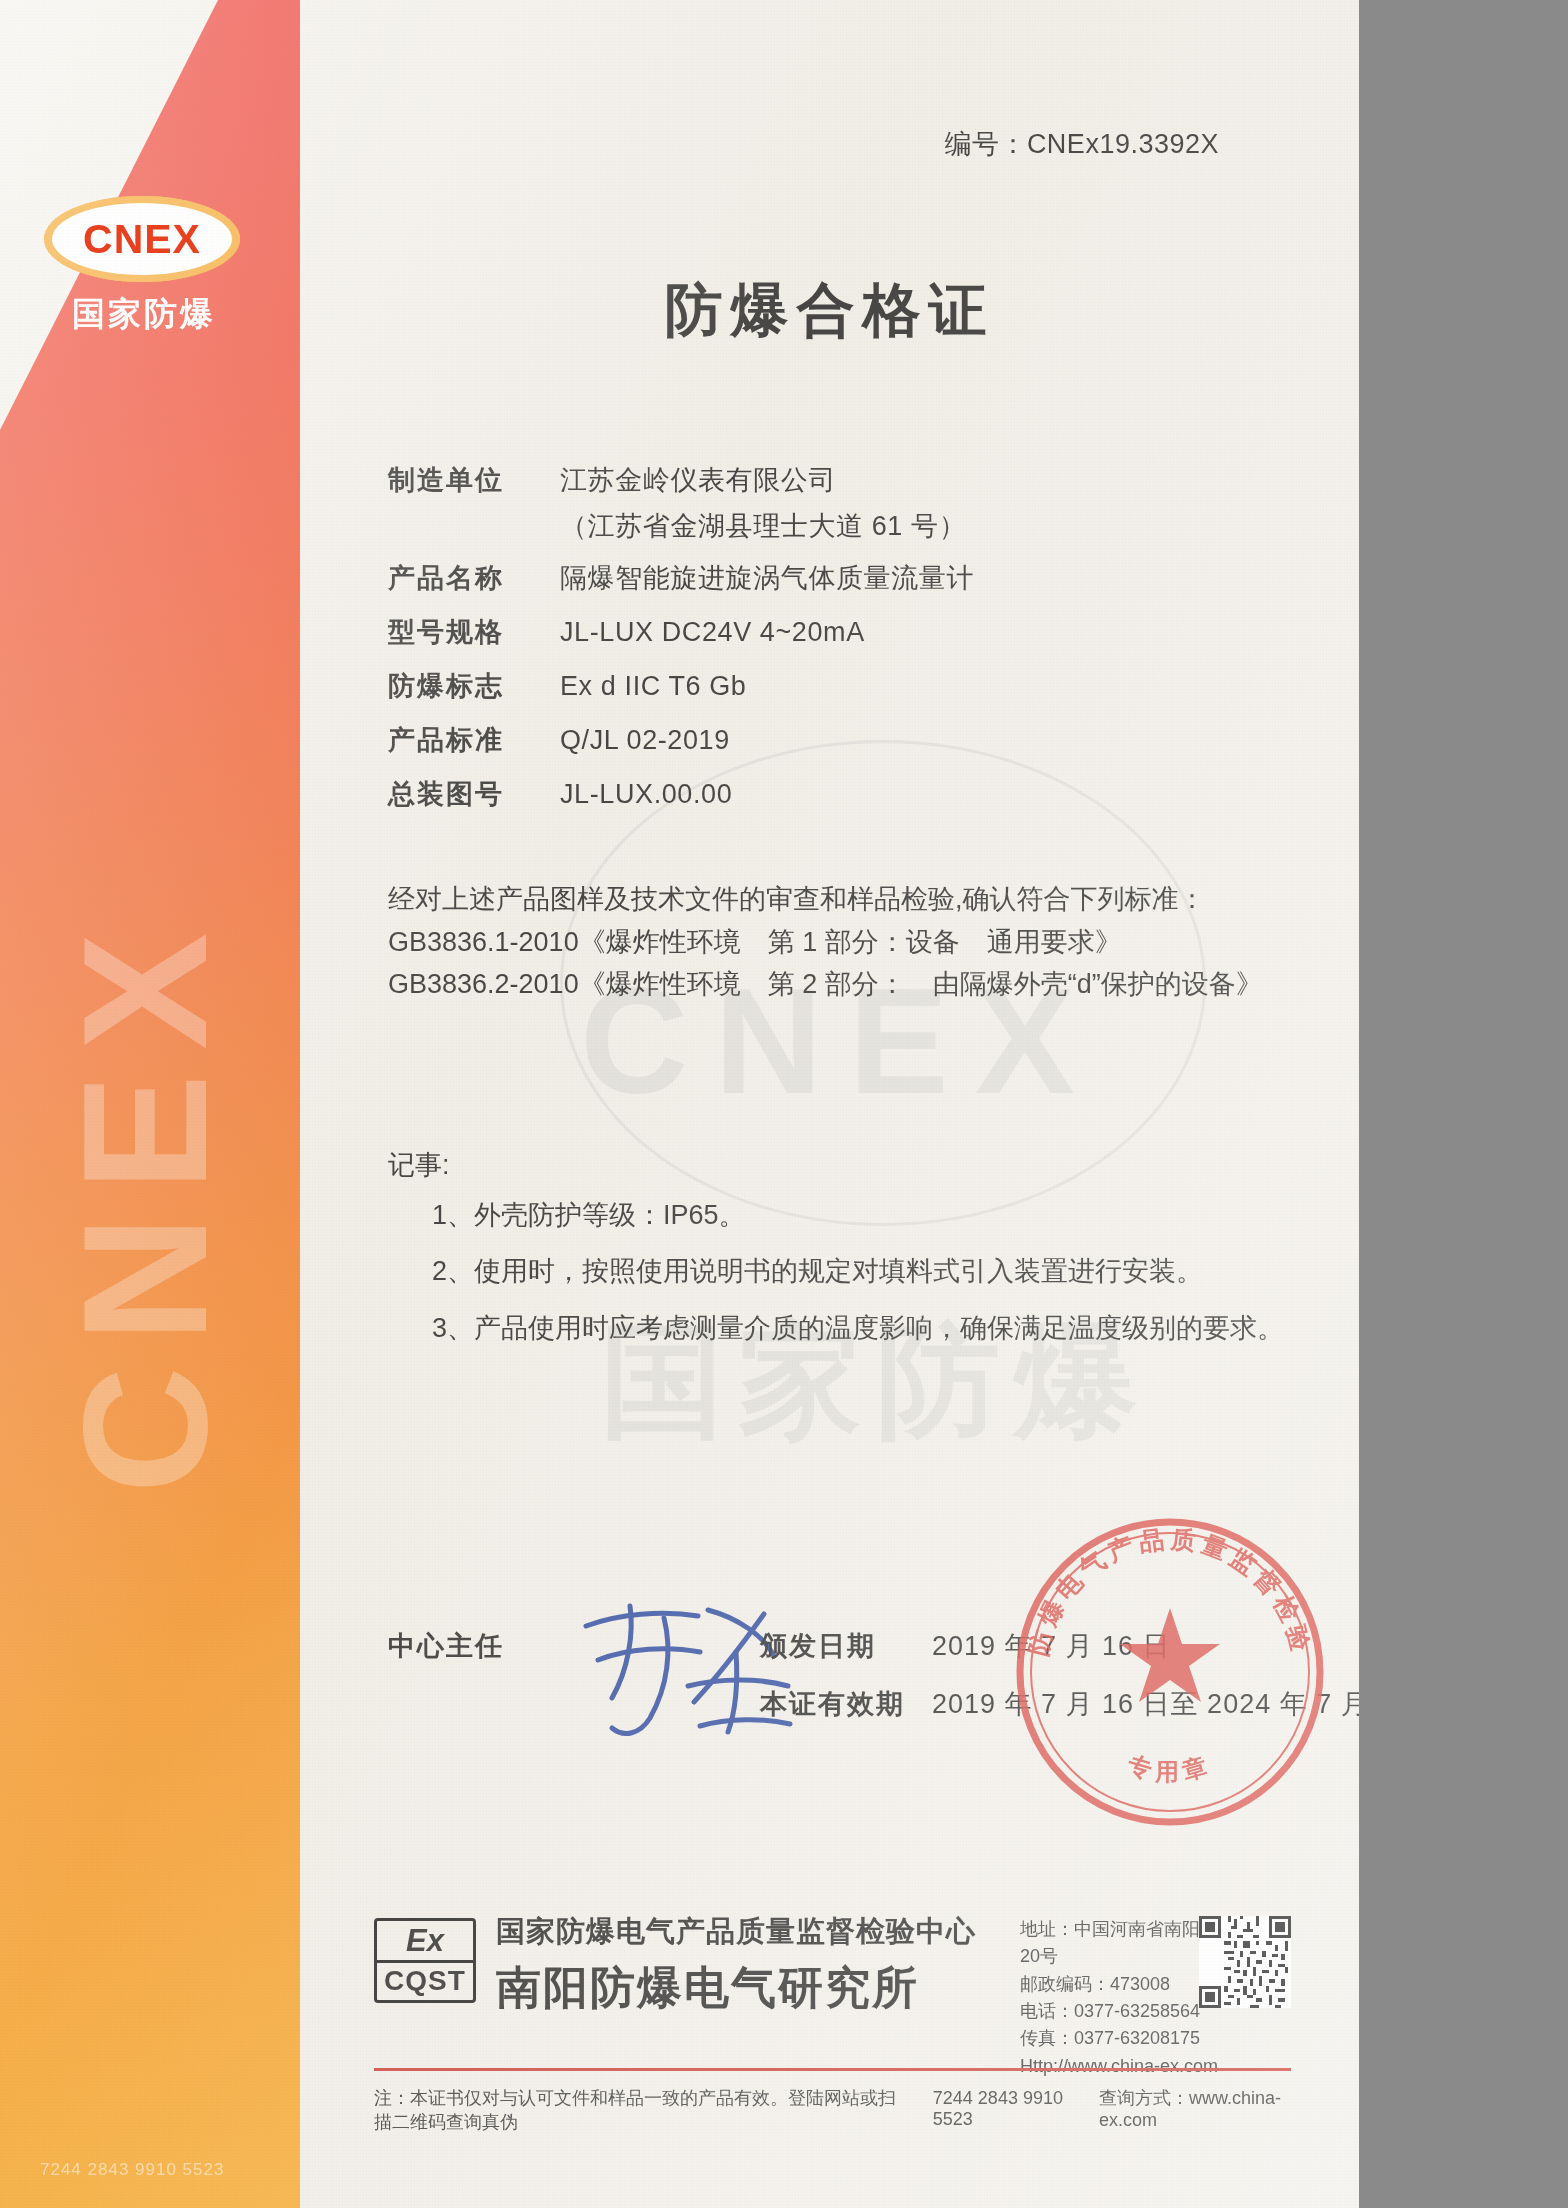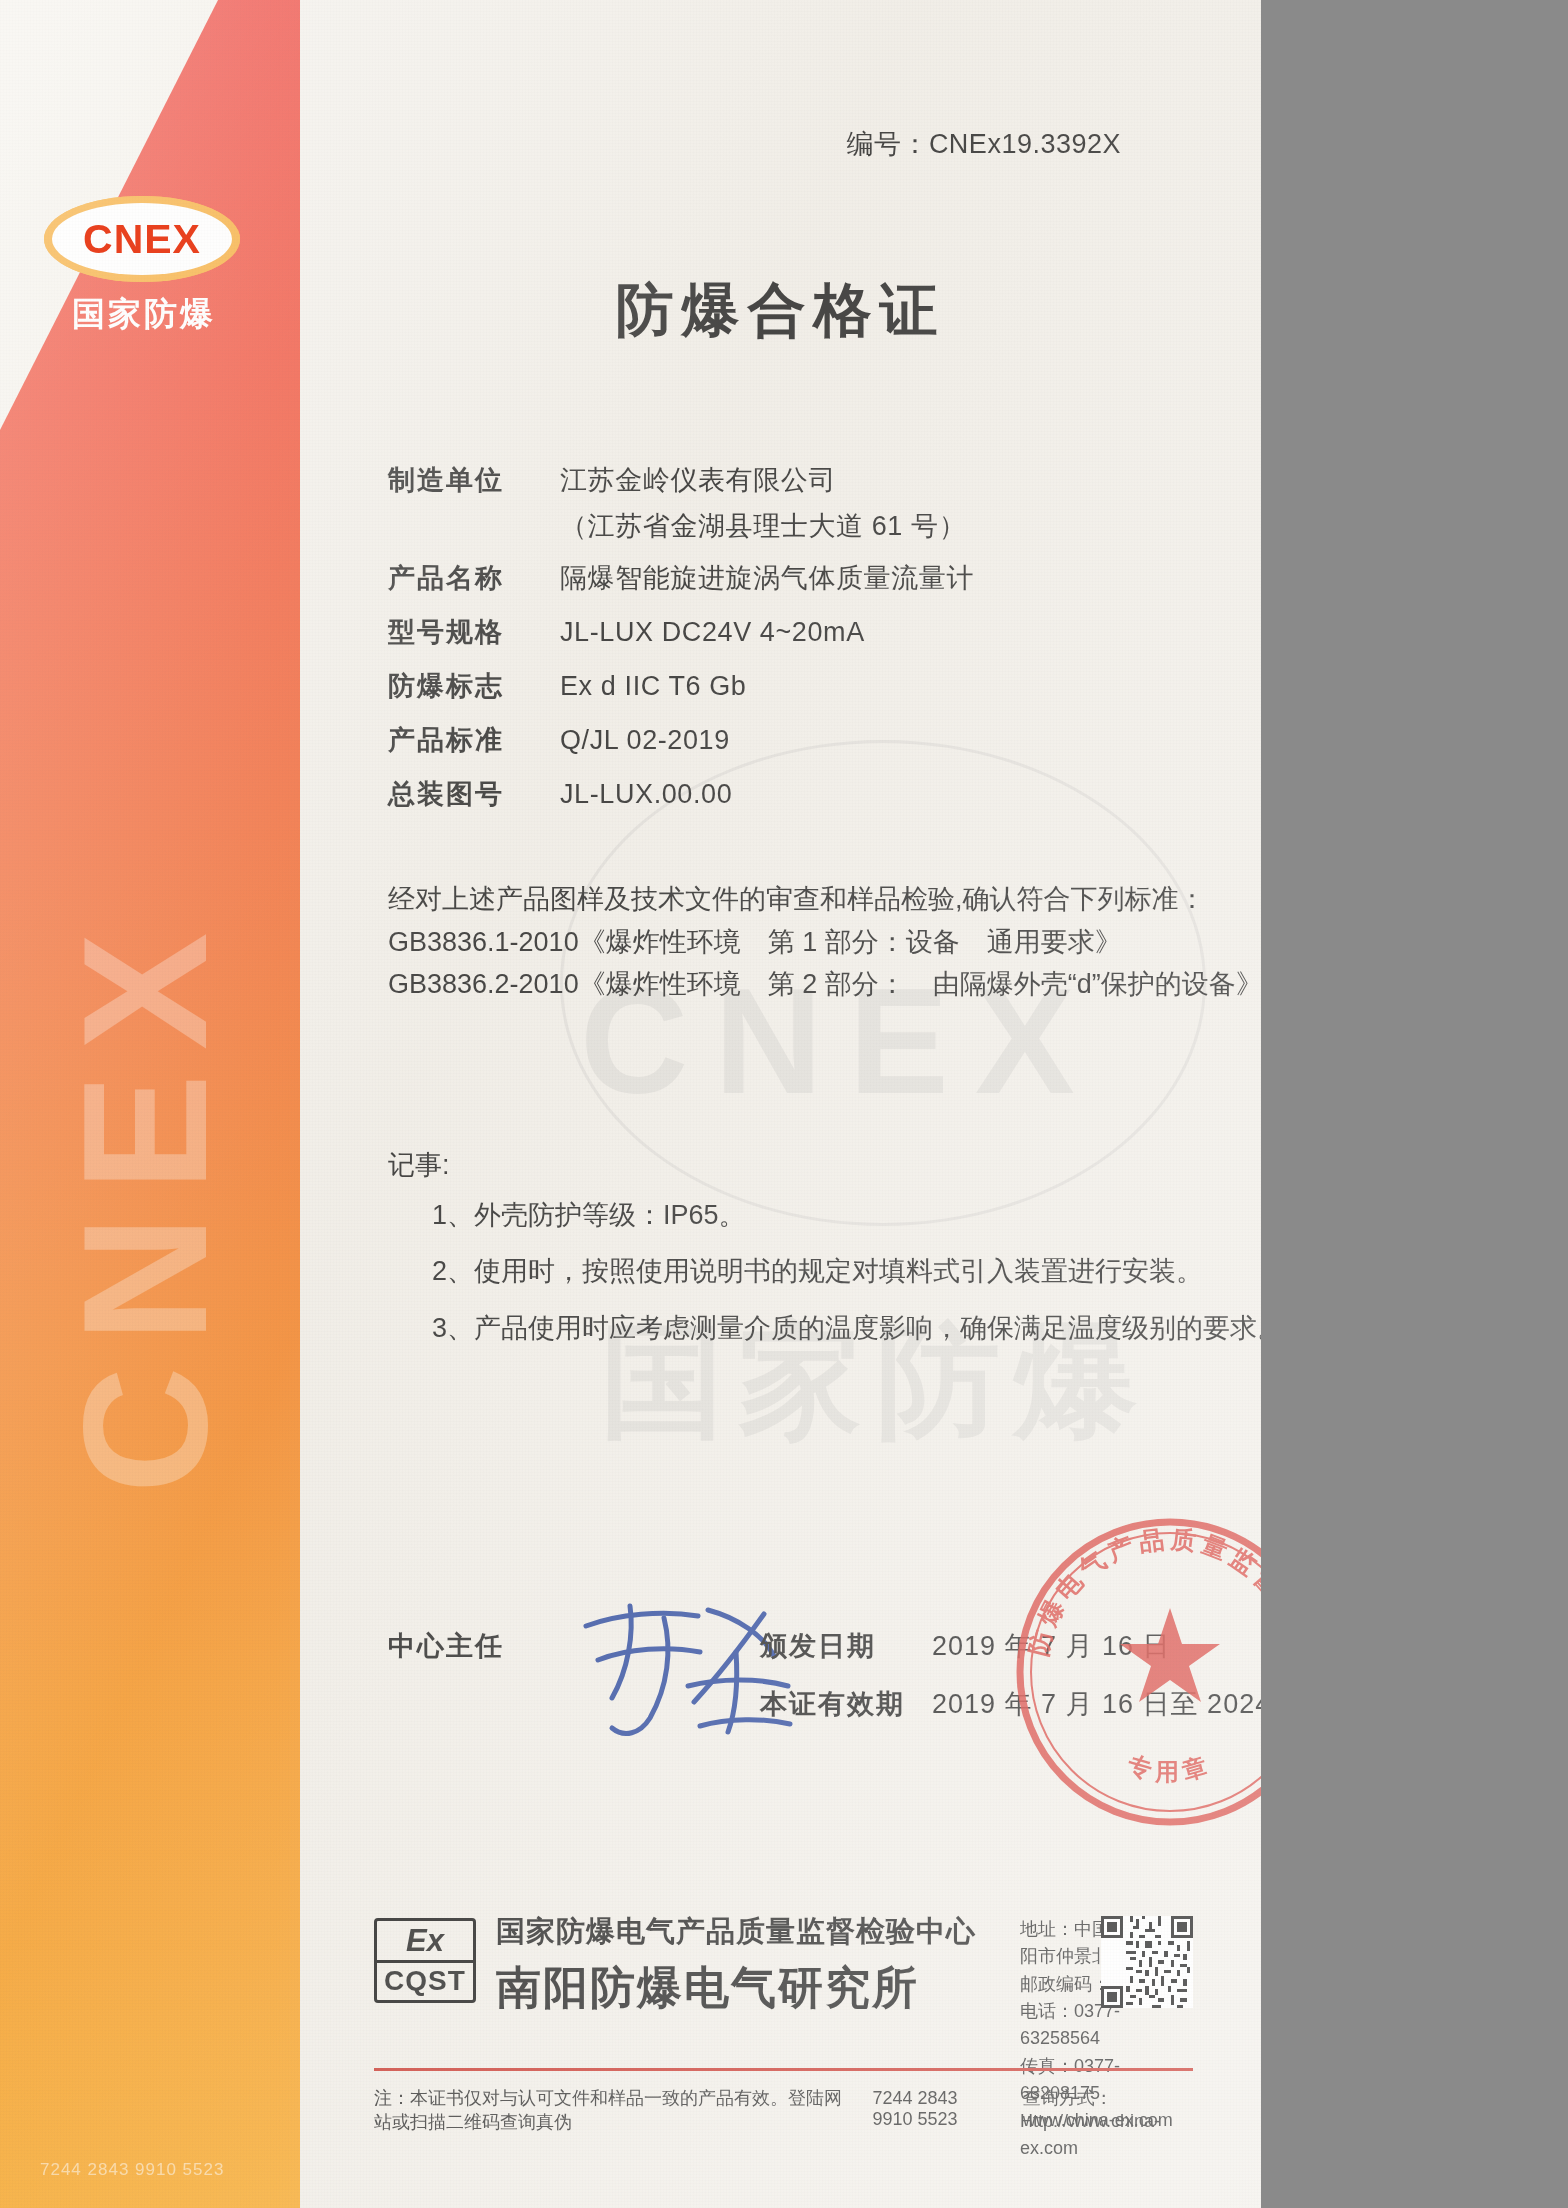--- a/index.html
+++ b/index.html
@@ -2,21 +2,21 @@
 <html lang="zh"><head>
 <meta charset="utf-8">
 <style>
   html, body {
     margin: 0;
     padding: 0;
     background: #8a8a8a;
   }
   .page {
     position: relative;
-    width: 1261px;
+    width: 1359px;
     height: 2208px;
     background: #f2efe9;
     overflow: hidden;
     font-family: "Liberation Sans", sans-serif;
     color: #1d1d1d;
   }
   
   .paper-tex {
     position: absolute;
     inset: 0;

